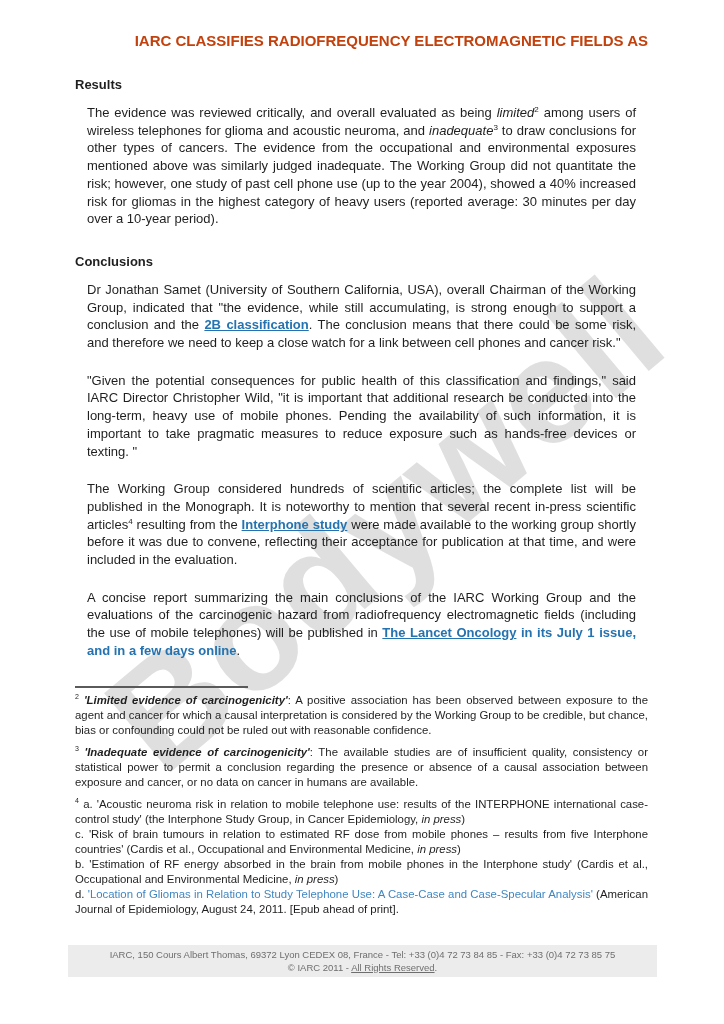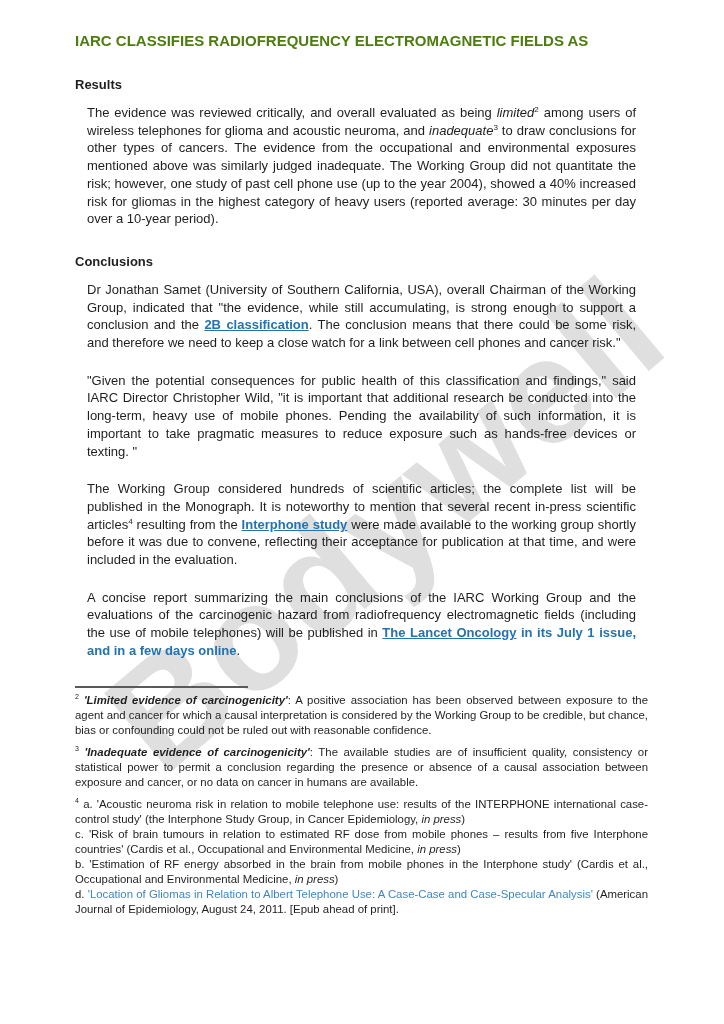--- a/index.html
+++ b/index.html
@@ -29,22 +29,22 @@
     padding:28px 76px 0 75px;
   }
   .page-number{
     text-align:right;
     font-size:11.5px;
     color:#2b2b2b;
     margin-bottom:2px;
   }
   .title{
     margin:2px 0 0 0;
-    text-align:left;
-    color:#4d7c0f;
+    text-align:right;
+    color:#c2410c;
     font-size:15px;
     font-weight:bold;
     line-height:21px;
   }
   .heading{
     font-weight:bold;
     font-size:13px;
     margin-top:26px;
     margin-bottom:2px;
   }
@@ -111,20 +111,24 @@
 
     <div class="footnote-sep"></div>
 
     <div class="footnotes">
       <p class="fn"><span class="run-sup">2</span><span> </span><span class="run-bi">'Limited evidence of carcinogenicity'</span><span>: A positive association has been observed between exposure to the agent and cancer for which a causal interpretation is considered by the Working Group to be credible, but chance, bias or confounding could not be ruled out with reasonable confidence.</span></p>
       <p class="fn"><span class="run-sup">3</span><span> </span><span class="run-bi">'Inadequate evidence of carcinogenicity'</span><span>: The available studies are of insufficient quality, consistency or statistical power to permit a conclusion regarding the presence or absence of a causal association between exposure and cancer, or no data on cancer in humans are available.</span></p>
       <div class="fn fn4">
         <p><span class="run-sup">4</span><span> a. 'Acoustic neuroma risk in relation to mobile telephone use: results of the INTERPHONE international case-control study' (the Interphone Study Group, in Cancer Epidemiology, </span><span class="run-i">in press</span><span>)</span></p>
         <p><span>c. 'Risk of brain tumours in relation to estimated RF dose from mobile phones – results from five Interphone countries' (Cardis et al., Occupational and Environmental Medicine, </span><span class="run-i">in press</span><span>)</span></p>
         <p><span>b. 'Estimation of RF energy absorbed in the brain from mobile phones in the Interphone study' (Cardis et al., Occupational and Environmental Medicine, </span><span class="run-i">in press</span><span>)</span></p>
-        <p><span>d. </span><span class="run-linkplain">'Location of Gliomas in Relation to Albert Telephone Use: A Case-Case and Case-Specular Analysis'</span><span> (American Journal of Epidemiology, August 24, 2011. [Epub ahead of print].</span></p>
+        <p><span>d. </span><span class="run-linkplain">'Location of Gliomas in Relation to Study Telephone Use: A Case-Case and Case-Specular Analysis'</span><span> (American Journal of Epidemiology, August 24, 2011. [Epub ahead of print].</span></p>
       </div>
     </div>
 
   </div>
 
+  <div class="footer">
+    <div>IARC, 150 Cours Albert Thomas, 69372 Lyon CEDEX 08, France - Tel: +33 (0)4 72 73 84 85 - Fax: +33 (0)4 72 73 85 75</div>
+    <div><span>© IARC 2011 - </span><span class="footer-link">All Rights Reserved</span><span>.</span></div>
+  </div>
 
 </div>
 
 </body></html>

